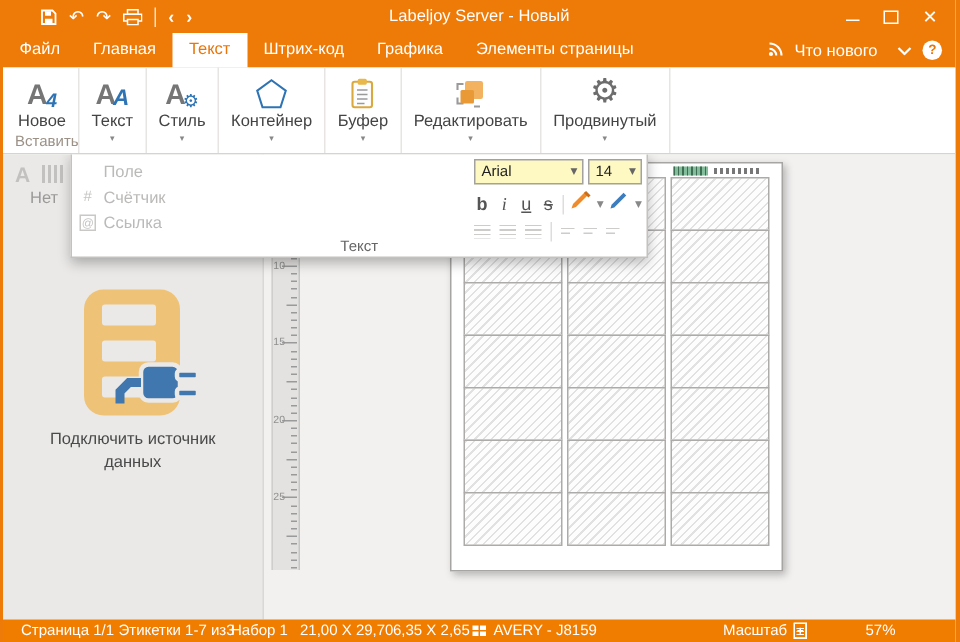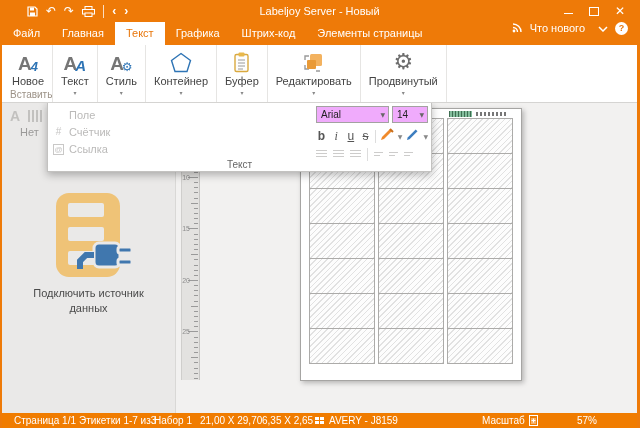--- a/index.html
+++ b/index.html
@@ -18,21 +18,21 @@
   .nav-ch{font-size:12px;font-weight:bold;line-height:12px;}
   .win-title{position:absolute;left:0;right:0;top:0;height:22px;line-height:22px;text-align:center;font-size:11px;pointer-events:none;}
   .winctl{margin-left:auto;display:flex;gap:16px;margin-right:12px;align-items:center;z-index:2;}
   .winctl .min{width:9px;height:1px;background:#fff;display:block;margin-top:5px;}
   .winctl .max{width:8px;height:7px;border:1px solid #fff;display:block;}
   .winctl .cls{font-size:12px;line-height:12px;font-family:"DejaVu Sans",sans-serif;}
   
   .tabrow{height:23px;background:#EE7A08;display:flex;align-items:stretch;color:#fff;font-size:11px;}
   .tab{padding:5px 11px 0 11px;cursor:default;}
   .tab.sel{background:#fff;color:#E8760B;}
-  .tabright{margin-left:auto;display:flex;align-items:flex-start;gap:7px;margin-right:9px;}
+  .tabright{margin-left:auto;display:flex;align-items:center;gap:7px;margin-right:9px;}
   .helpcirc{width:13px;height:13px;border-radius:50%;background:#fff;color:#E8760B;font-size:9px;font-weight:bold;text-align:center;line-height:13px;}
   
   .ribbon{height:57px;background:#fff;border-bottom:1px solid #D5D4D2;display:flex;position:relative;padding-left:2px;}
   .rbtn{display:flex;flex-direction:column;align-items:center;padding:3px 8px 0 8px;border-right:1px solid #E6E5E3;}
   .ric{height:25px;display:flex;align-items:flex-end;justify-content:center;}
   .rlabel{font-size:11px;color:#444;margin-top:2px;white-space:nowrap;}
   .rcaret{font-family:"DejaVu Sans",sans-serif;font-size:6px;color:#888;margin-top:3px;line-height:6px;}
   .grouplabel{position:absolute;left:8px;bottom:2px;font-size:10px;color:#9B9186;}
   .gA{font-size:19px;font-weight:bold;color:#767676;line-height:19px;}
   .gA2{font-size:15px;font-style:italic;font-weight:bold;color:#2E74B5;line-height:15px;margin-left:-2px;}
@@ -70,21 +70,21 @@
     border:1px solid #C3C2C0;border-top:none;box-shadow:0 3px 8px rgba(0,0,0,.28);z-index:5;box-sizing:border-box;}
   .fl-list{position:absolute;left:5px;top:4px;}
   .fl-item{display:flex;align-items:center;gap:5px;height:17px;color:#BBBAB9;font-size:11px;}
   .fl-item .fic{width:11px;text-align:center;font-size:10px;color:#C6C5C4;}
   .fic-bars{width:9px;height:8px;background-image:repeating-linear-gradient(#C9C8C7 0 1px,transparent 1px 3px);}
   .fic-at{width:10px;height:10px;border:1px solid #C9C8C7;font-size:8px;line-height:10px;}
   .fl-text{position:absolute;left:60px;top:4px;width:202px;height:50px;border:1px solid #ADADAD;
     text-align:center;font-size:13.5px;color:#111;padding-top:5px;box-sizing:border-box;background:#fff;}
   .fl-caption{position:absolute;bottom:1px;left:0;right:0;text-align:center;font-size:10px;color:#666;}
   .fl-ctl{position:absolute;left:268px;top:4px;width:112px;}
-  .combo{display:flex;align-items:center;border:1px solid #A3A2A1;height:17px;box-sizing:border-box;background:#f0abfc;}
+  .combo{display:flex;align-items:center;border:1px solid #A3A2A1;height:17px;box-sizing:border-box;background:#fef9c3;}
   .combo .cval{font-size:10px;color:#222;padding-left:4px;flex:1;}
   .combo .ccar{font-family:"DejaVu Sans",sans-serif;font-size:6px;color:#666;padding-right:3px;}
   .row1{display:flex;gap:3px;}
   .row2{display:flex;align-items:center;gap:4px;margin-top:5px;height:16px;}
   .bius{width:13px;text-align:center;font-size:12px;color:#555;line-height:14px;}
   .vdiv{width:1px;height:13px;background:#DDD;}
   .pencaret{font-family:"DejaVu Sans",sans-serif;font-size:6px;color:#888;}
   .row3{display:flex;align-items:center;gap:6px;margin-top:4px;height:13px;}
   .alic{width:11px;height:9px;background-image:repeating-linear-gradient(#CDCCCB 0 1px,transparent 1px 3px);}
   .alic2{width:9px;height:7px;background-image:linear-gradient(#CDCCCB 0 1px,transparent 1px),linear-gradient(#CDCCCB 0 1px,transparent 1px);background-size:9px 1px,6px 1px;background-repeat:no-repeat;background-position:0 1px,0 4px;}
@@ -128,22 +128,22 @@
       <span class="max"></span>
       <span class="cls">✕</span>
     </div>
   </div>
 
   <div class="tabrow">
     <span id="tabs" style="display:flex">
         <span class="tab">Файл</span>
         <span class="tab">Главная</span>
         <span class="tab sel">Текст</span>
+        <span class="tab">Штрих-код</span>
         <span class="tab">Графика</span>
-        <span class="tab">Штрих-код</span>
         <span class="tab">Элементы страницы</span>
       </span>
     <span class="tabright">
       <span>
         <svg width="11" height="11" viewBox="0 0 11 11">
             <circle cx="2" cy="9" r="1.4" fill="#fff"></circle>
             <path d="M1 5.5 a4.5 4.5 0 0 1 4.5 4.5" fill="none" stroke="#fff" stroke-width="1.4"></path>
             <path d="M1 2 a8 8 0 0 1 8 8" fill="none" stroke="#fff" stroke-width="1.4"></path>
           </svg>
       </span>

